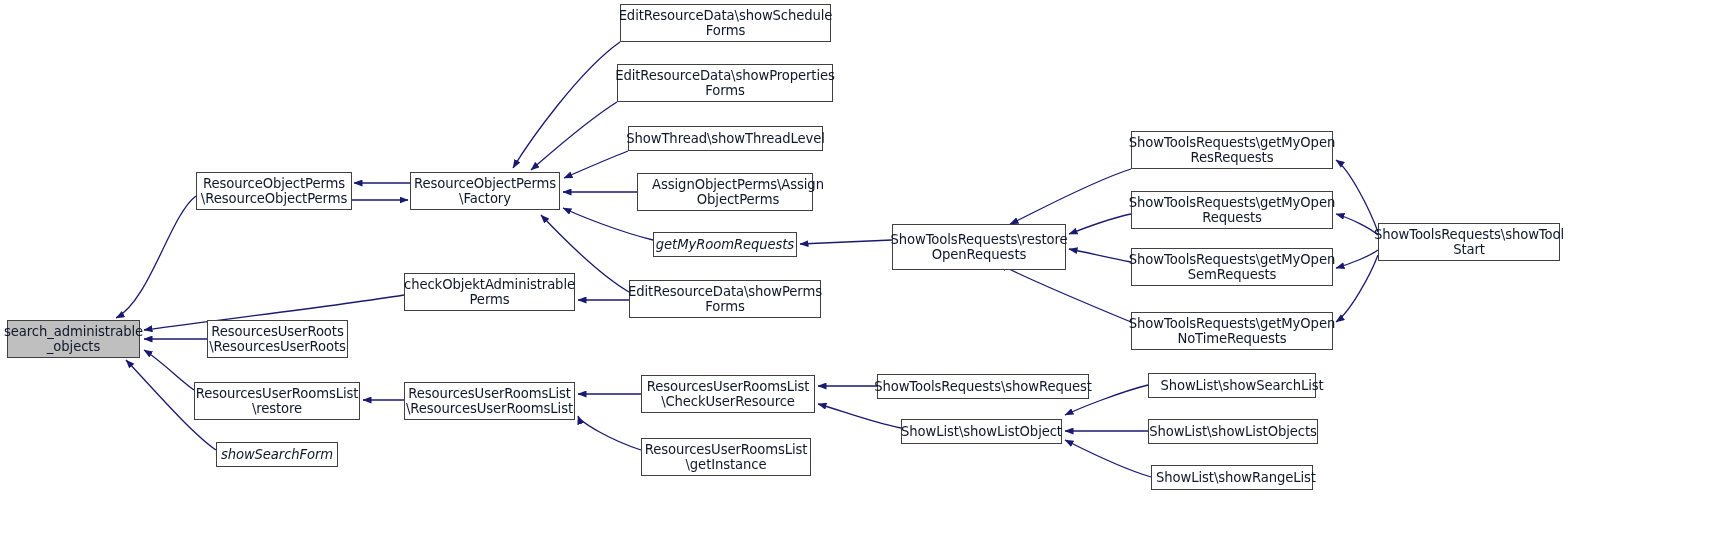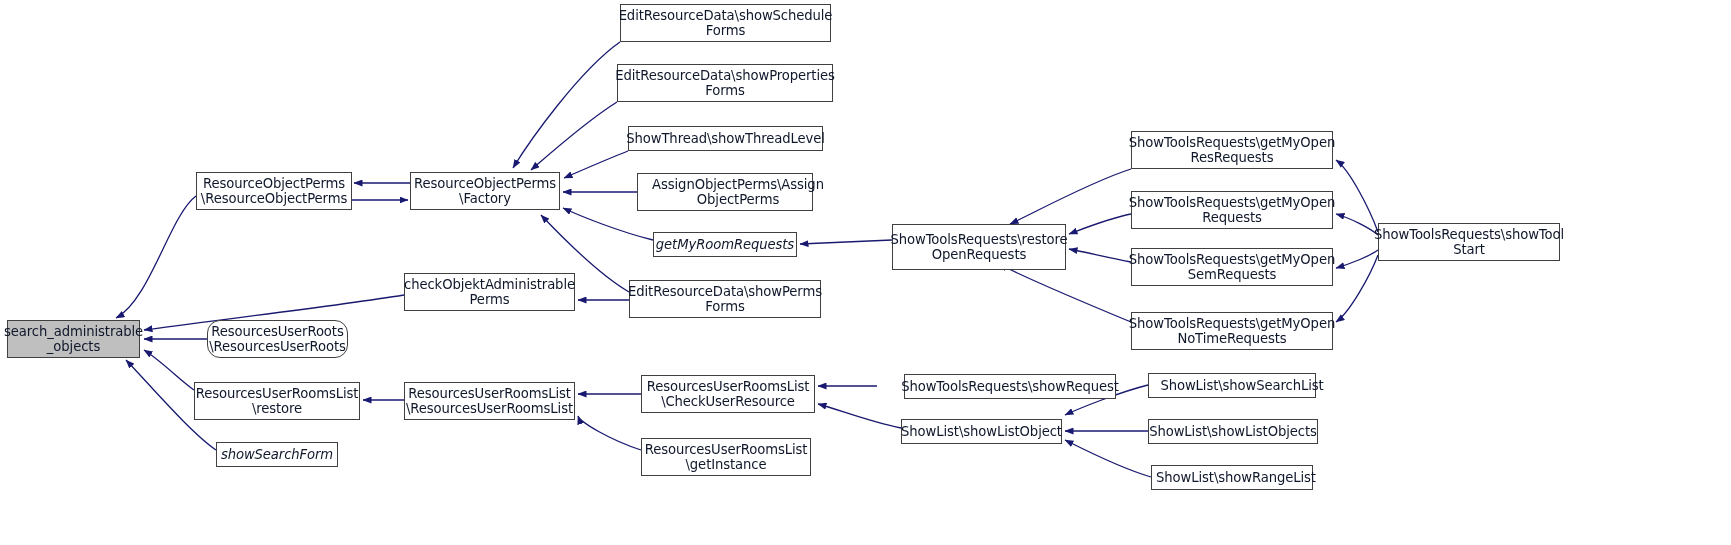--- a/index.html
+++ b/index.html
@@ -87,32 +87,32 @@
       <div class="node" style="left: 617px; top: 64px; width: 216px; height: 38px; background: rgb(255, 255, 255); border-color: rgb(64, 64, 64);">EditResourceData\showProperties
 Forms</div>
       <div class="node" style="left: 628px; top: 126px; width: 195px; height: 25px; background: rgb(255, 255, 255); border-color: rgb(64, 64, 64);">ShowThread\showThreadLevel</div>
       <div class="node" style="left: 637px; top: 173px; width: 176px; height: 38px; background: rgb(255, 255, 255); border-color: rgb(64, 64, 64); padding-left: 26px;">AssignObjectPerms\Assign
 ObjectPerms</div>
       <div class="node" style="left: 653px; top: 232px; width: 144px; height: 25px; background: rgb(255, 255, 255); border-color: rgb(64, 64, 64); font-style: italic;">getMyRoomRequests</div>
       <div class="node" style="left: 404px; top: 273px; width: 171px; height: 38px; background: rgb(255, 255, 255); border-color: rgb(64, 64, 64);">checkObjektAdministrable
 Perms</div>
       <div class="node" style="left: 629px; top: 280px; width: 192px; height: 38px; background: rgb(255, 255, 255); border-color: rgb(64, 64, 64);">EditResourceData\showPerms
 Forms</div>
-      <div class="node" style="left: 207px; top: 320px; width: 141px; height: 38px; background: rgb(255, 255, 255); border-color: rgb(64, 64, 64); border-radius: 13px;">ResourcesUserRoots
+      <div class="node" style="left: 207px; top: 320px; width: 141px; height: 38px; background: rgb(255, 255, 255); border-color: rgb(64, 64, 64);">ResourcesUserRoots
 \ResourcesUserRoots</div>
       <div class="node" style="left: 194px; top: 382px; width: 166px; height: 38px; background: rgb(255, 255, 255); border-color: rgb(64, 64, 64);">ResourcesUserRoomsList
 \restore</div>
       <div class="node" style="left: 216px; top: 442px; width: 122px; height: 25px; background: rgb(255, 255, 255); border-color: rgb(64, 64, 64); font-style: italic;">showSearchForm</div>
       <div class="node" style="left: 404px; top: 382px; width: 171px; height: 38px; background: rgb(255, 255, 255); border-color: rgb(64, 64, 64);">ResourcesUserRoomsList
 \ResourcesUserRoomsList</div>
       <div class="node" style="left: 641px; top: 375px; width: 174px; height: 38px; background: rgb(255, 255, 255); border-color: rgb(64, 64, 64);">ResourcesUserRoomsList
 \CheckUserResource</div>
       <div class="node" style="left: 641px; top: 438px; width: 170px; height: 38px; background: rgb(255, 255, 255); border-color: rgb(64, 64, 64);">ResourcesUserRoomsList
 \getInstance</div>
-      <div class="node" style="left: 877px; top: 374px; width: 212px; height: 25px; background: rgb(255, 255, 255); border-color: rgb(64, 64, 64); margin-left: 27px;">ShowToolsRequests\showRequest</div>
+      <div class="node" style="left: 877px; top: 374px; width: 212px; height: 25px; background: rgb(255, 255, 255); border-color: rgb(64, 64, 64);">ShowToolsRequests\showRequest</div>
       <div class="node" style="left: 901px; top: 419px; width: 161px; height: 25px; background: rgb(255, 255, 255); border-color: rgb(64, 64, 64);">ShowList\showListObject</div>
       <div class="node" style="left: 1148px; top: 373px; width: 168px; height: 25px; background: rgb(255, 255, 255); border-color: rgb(64, 64, 64); padding-left: 20px;">ShowList\showSearchList</div>
       <div class="node" style="left: 1148px; top: 419px; width: 170px; height: 25px; background: rgb(255, 255, 255); border-color: rgb(64, 64, 64);">ShowList\showListObjects</div>
       <div class="node" style="left: 1151px; top: 465px; width: 162px; height: 25px; background: rgb(255, 255, 255); border-color: rgb(64, 64, 64); padding-left: 8px;">ShowList\showRangeList</div>
       <div class="node" style="left: 892px; top: 224px; width: 174px; height: 46px; background: rgb(255, 255, 255); border-color: rgb(64, 64, 64);">ShowToolsRequests\restore
 OpenRequests</div>
       <div class="node" style="left: 1131px; top: 131px; width: 202px; height: 38px; background: rgb(255, 255, 255); border-color: rgb(64, 64, 64);">ShowToolsRequests\getMyOpen
 ResRequests</div>
       <div class="node" style="left: 1131px; top: 191px; width: 202px; height: 38px; background: rgb(255, 255, 255); border-color: rgb(64, 64, 64);">ShowToolsRequests\getMyOpen
 Requests</div>

